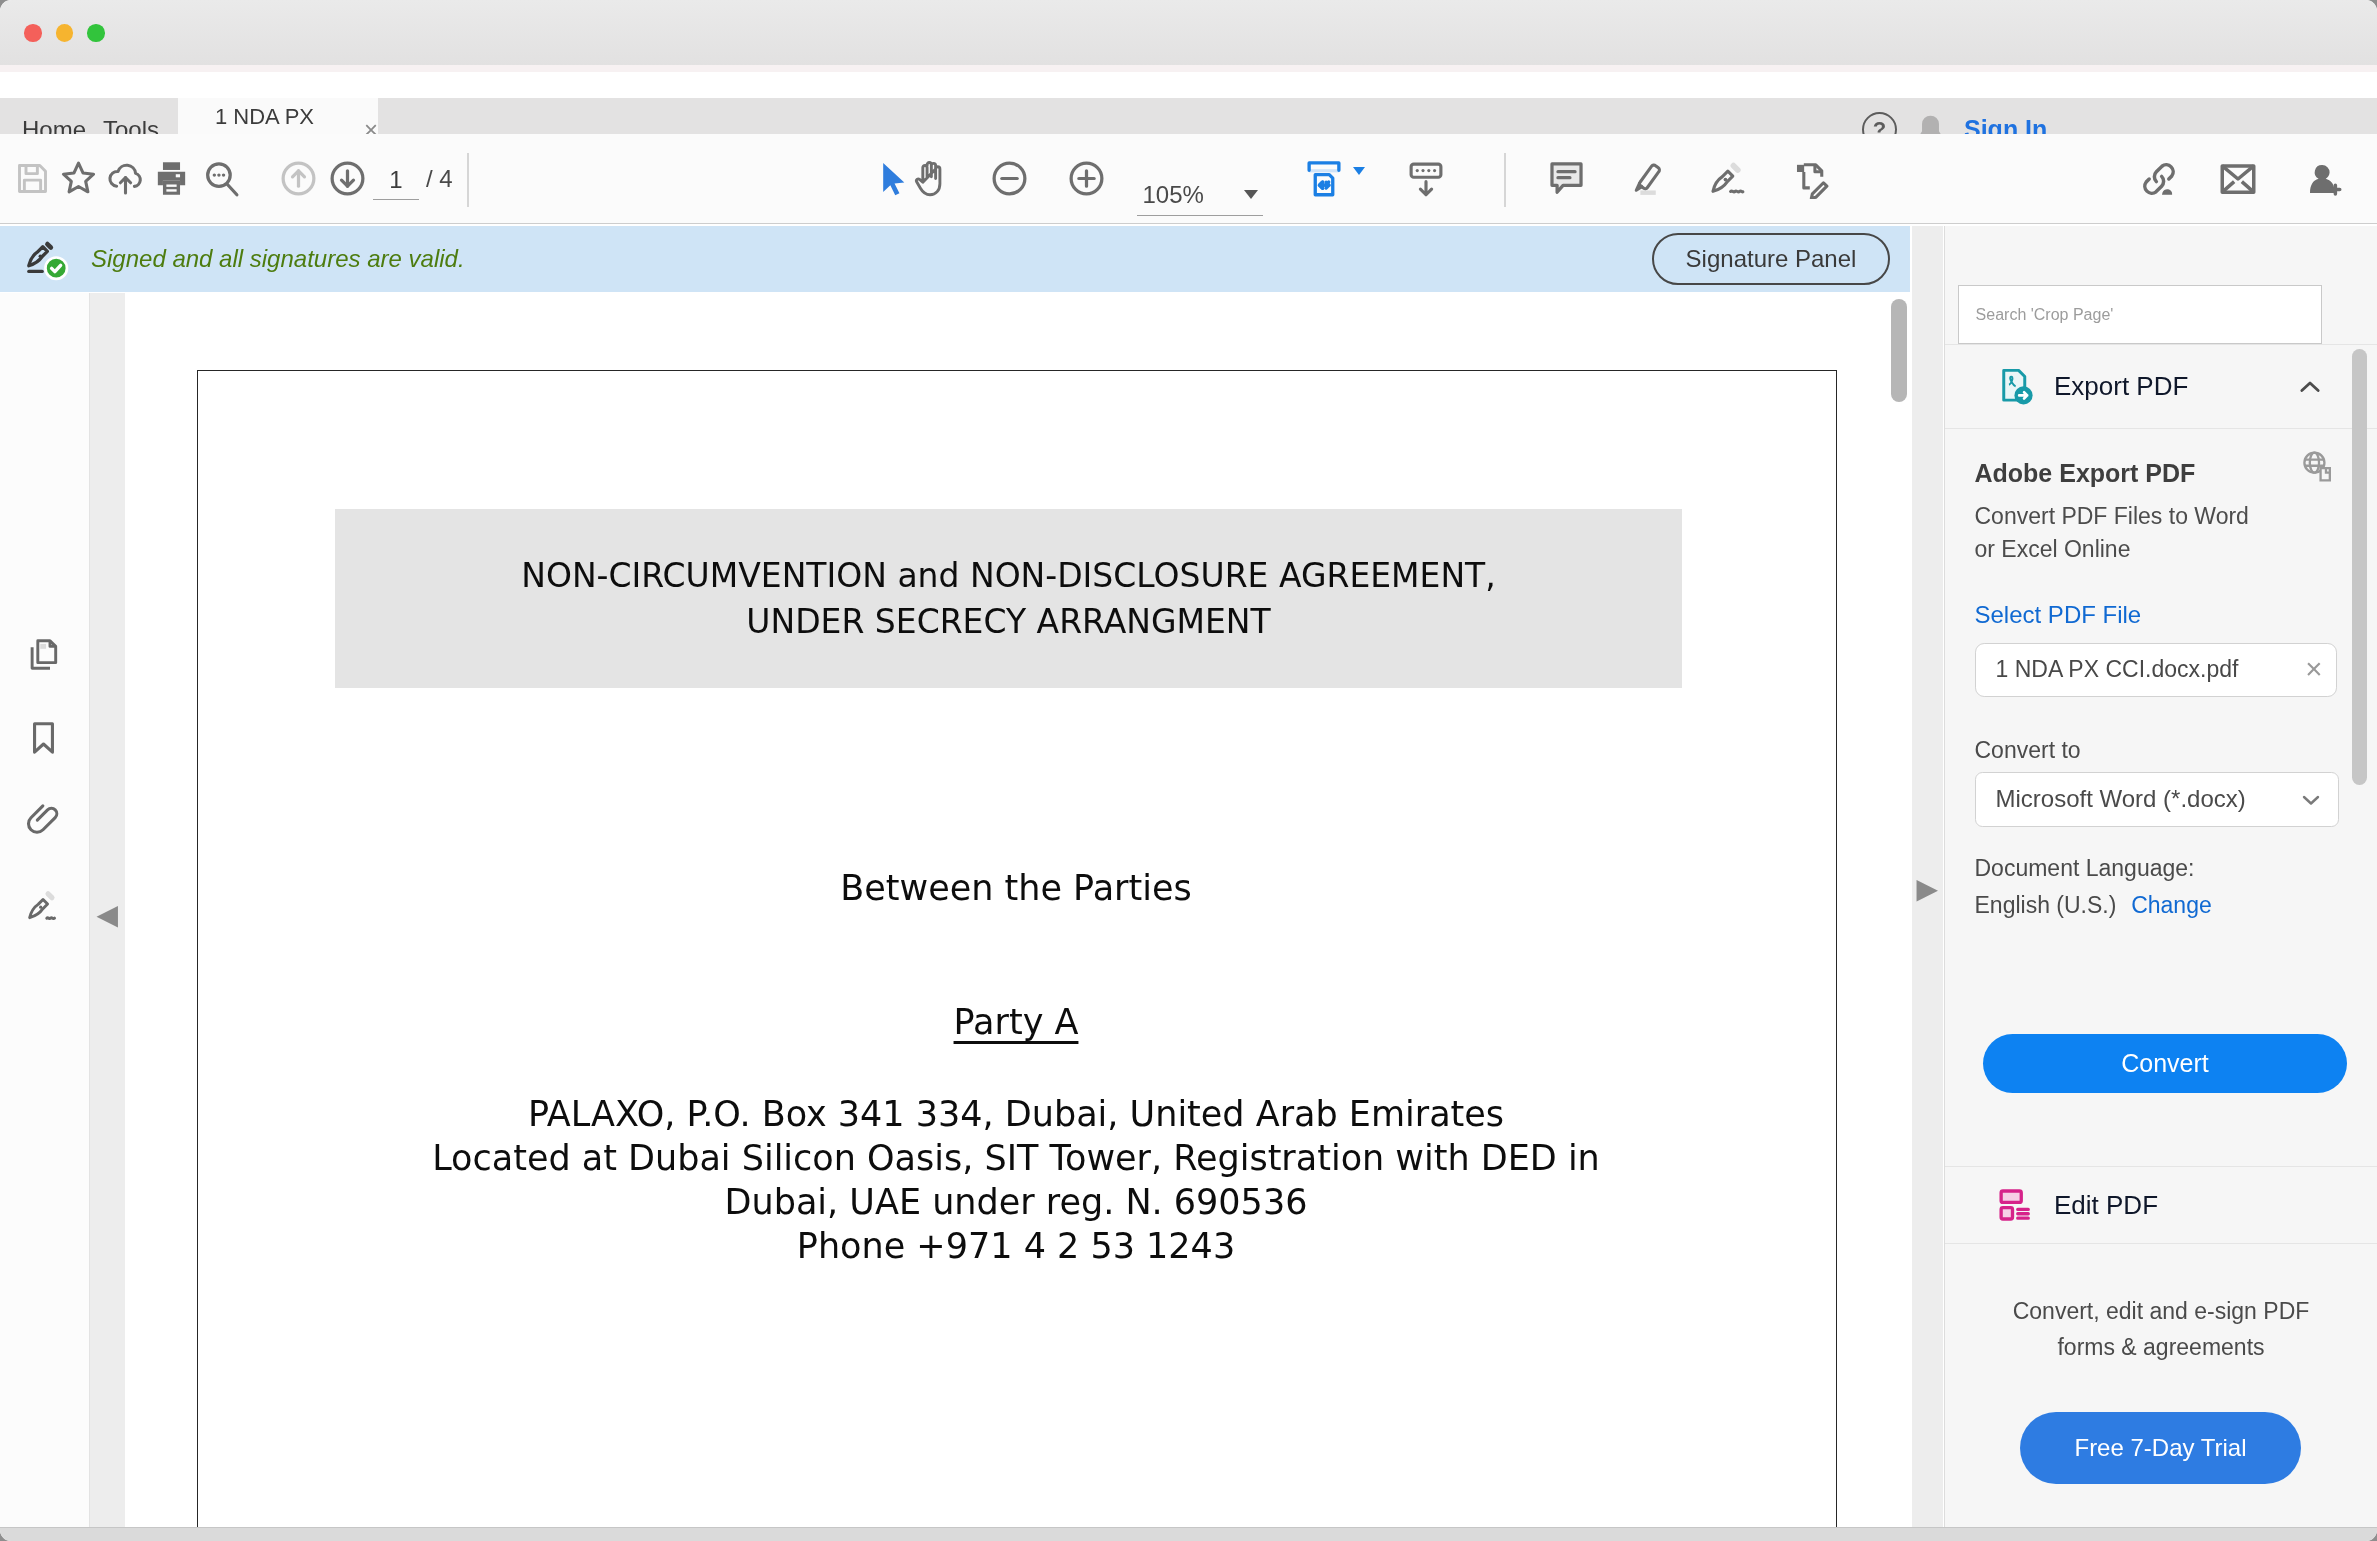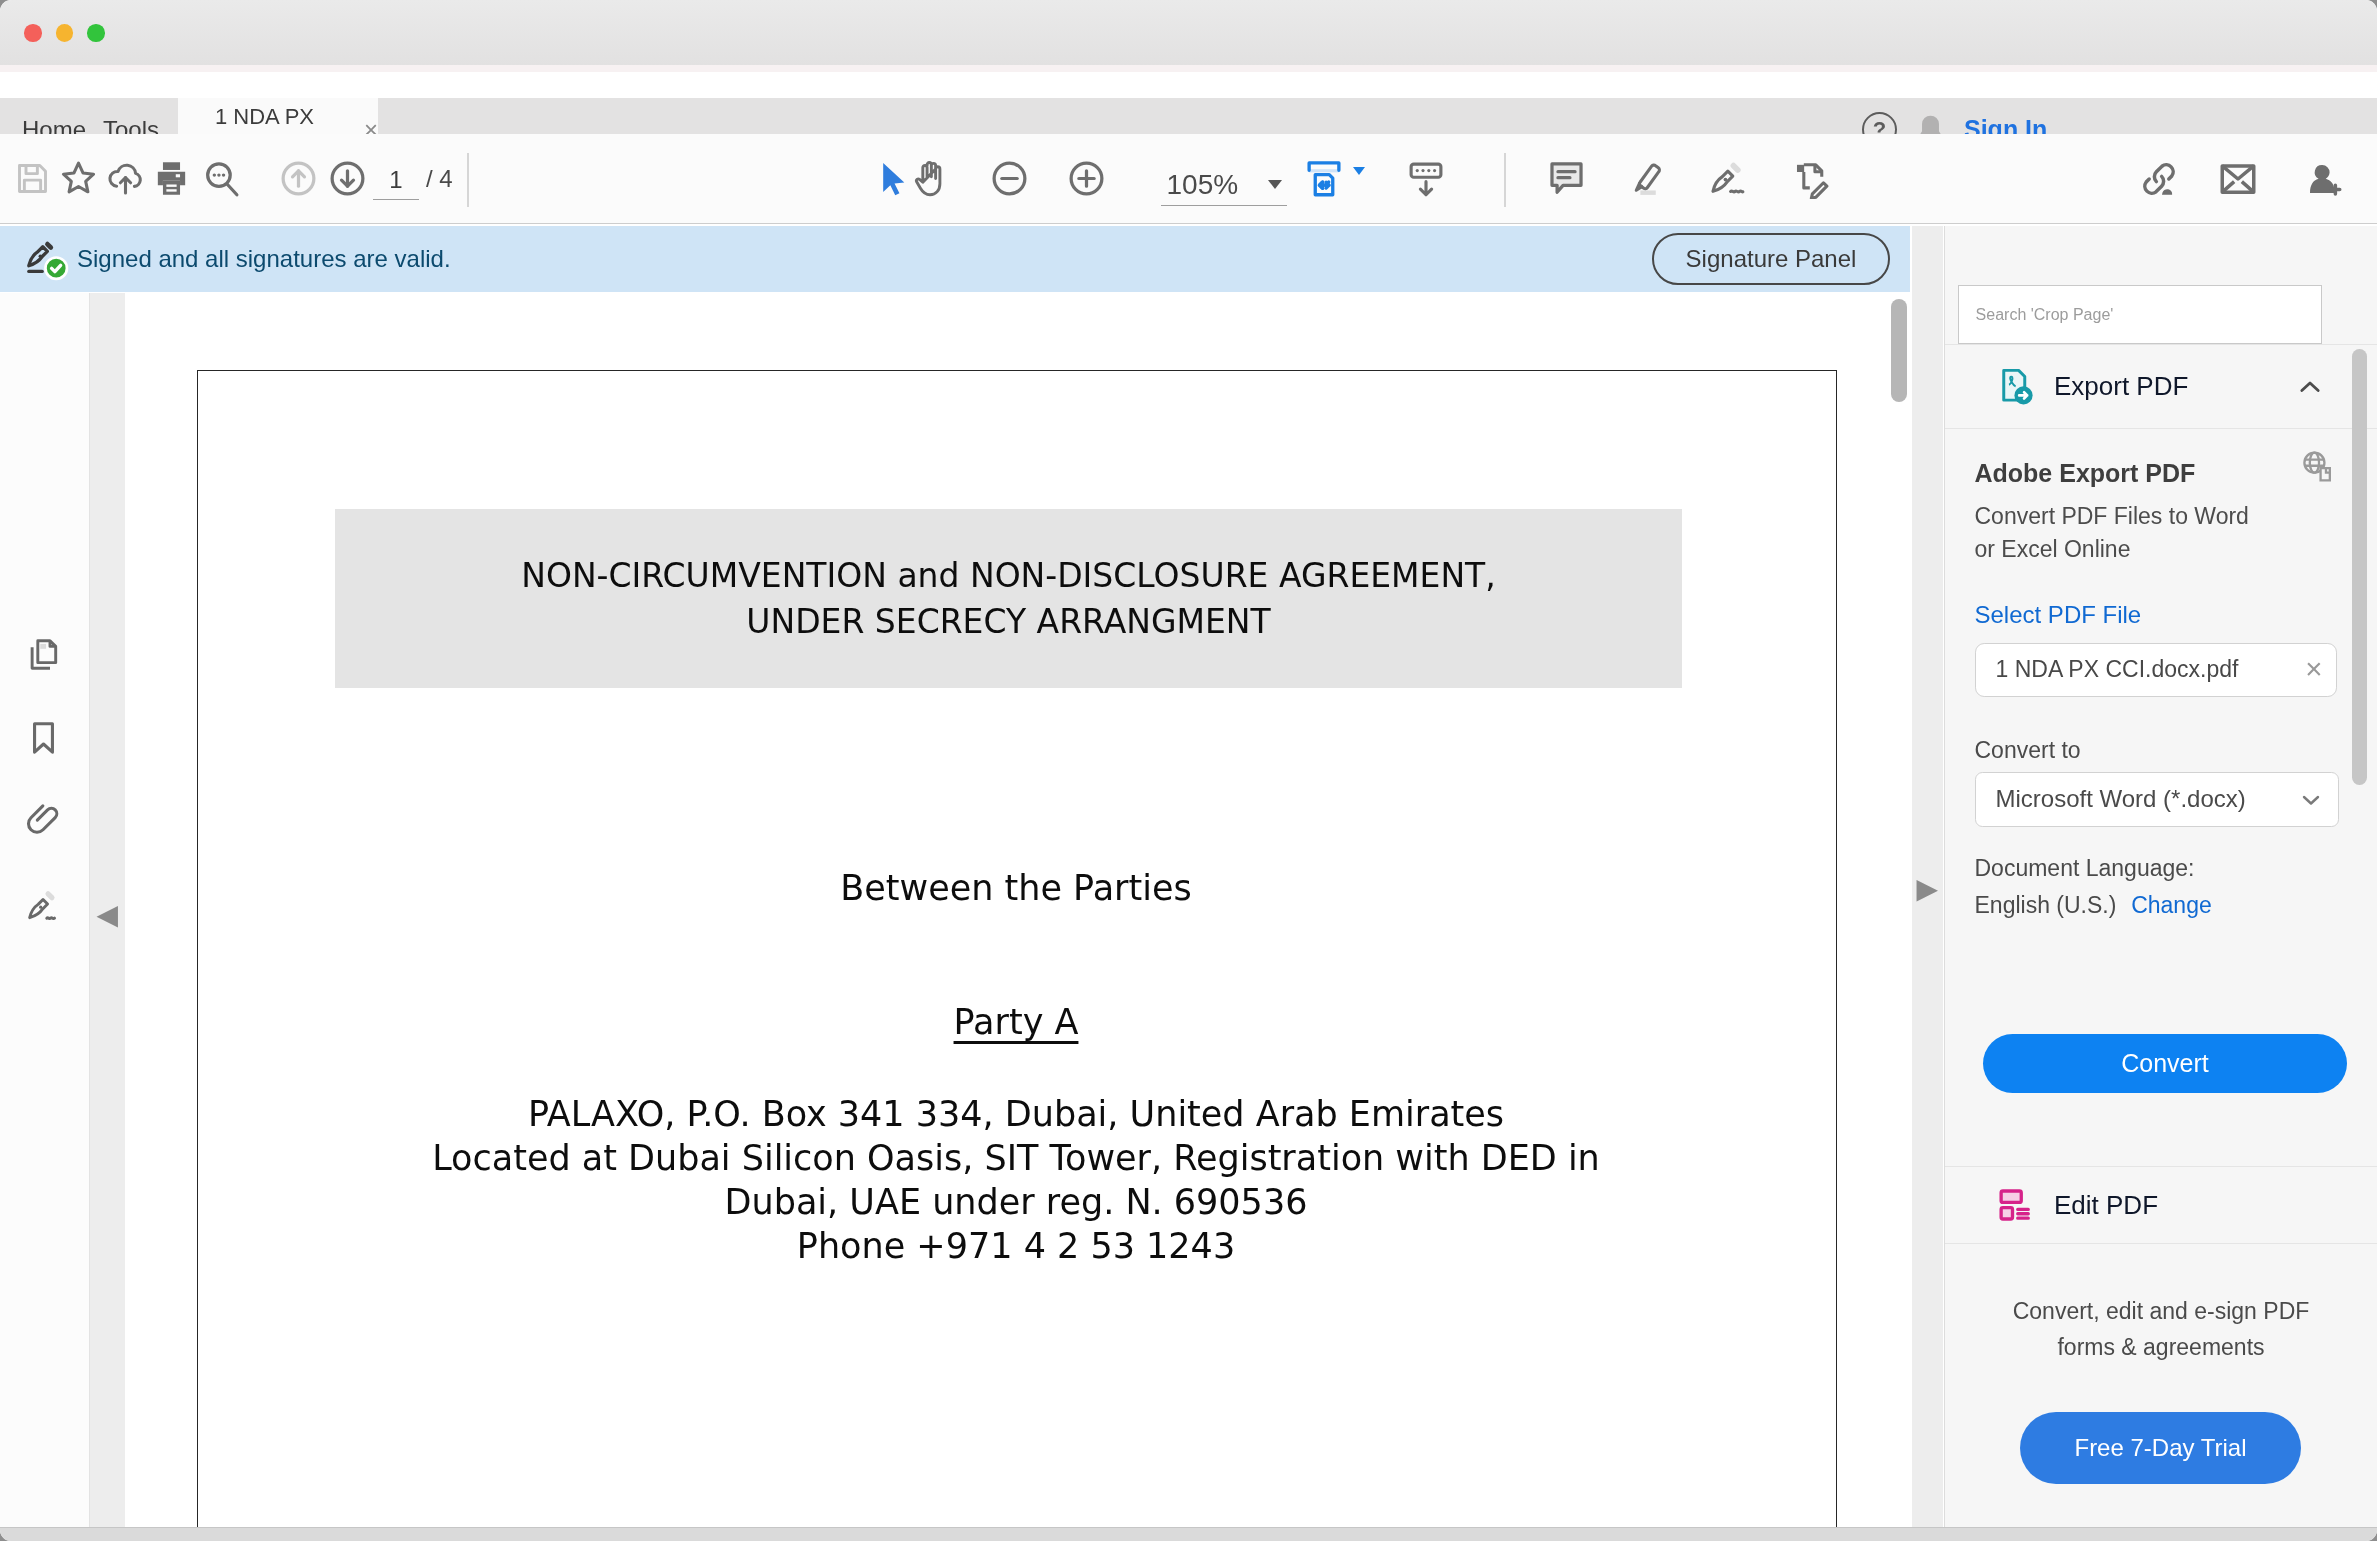--- a/index.html
+++ b/index.html
@@ -36,31 +36,31 @@
            border-bottom:1.8px solid #cdcdcd;box-sizing:border-box;}
   .tbtn{position:absolute;top:50%;transform:translateY(-50%);width:42px;height:42px;background:none;
         border:none;padding:0;display:flex;align-items:center;justify-content:center;color:#6e6e6e;cursor:default;}
   .tbtn.disabled{color:#c3c3c3;}
   .tbtn.blue{color:#1b7fe4;}
   .tdivider{position:absolute;top:18.5px;width:1.8px;height:54px;background:#d6d6d6;}
   .page-input{position:absolute;left:373px;top:26px;width:42px;height:37px;border:none;
               border-bottom:1.8px solid #9e9e9e;background:transparent;text-align:center;font-size:24px;
               color:#3c3c3c;font-family:inherit;outline:none;}
   .page-sep{position:absolute;left:426px;top:0;height:90px;line-height:90px;font-size:24px;color:#4a4a4a;}
-  .zoom-ctl{position:absolute;left:1137px;top:30px;width:126px;height:42px;background:none;border:none;
+  .zoom-ctl{position:absolute;left:1137px;top:40px;width:126px;height:42px;background:none;border:none;
             border-bottom:1.8px solid #9e9e9e;display:flex;align-items:center;justify-content:space-between;
-            padding:0 5.5px;font-family:inherit;font-size:28px;color:#4a4a4a;cursor:default;margin-left:24px;}
+            padding:0 5.5px;font-family:inherit;font-size:24px;color:#4a4a4a;cursor:default;}
   .caret{width:0;height:0;border-left:7.4px solid transparent;border-right:7.4px solid transparent;
          border-top:9.2px solid #565656;}
   .caret.small{border-left-width:6.5px;border-right-width:6.5px;border-top-width:8.3px;border-top-color:#1b7fe4;}
   .fit-caret{position:absolute;left:1353px;top:41px;background:none;border:none;padding:0;cursor:default;}
   
   .sigbar{position:absolute;left:0;top:226px;width:1910px;height:66px;background:#cfe4f6;}
   .sig-ico{position:absolute;left:24px;top:10px;color:#3a3a3a;}
-  .sig-msg{position:absolute;left:77px;top:0;height:66px;line-height:66px;font-size:24px;color:#0c4a6e;}
+  .sig-msg{position:absolute;left:91px;top:0;height:66px;line-height:66px;font-size:24px;color:#4d7c0f;font-style:italic;}
   .sig-panel-btn{position:absolute;left:1652px;top:7.4px;width:238px;height:52px;border:2.8px solid #474747;
                  border-radius:28px;background:transparent;font-family:inherit;font-size:24px;color:#3a3a3a;
                  cursor:default;box-sizing:border-box;}
   
   .sidebar{position:absolute;left:0;top:293px;width:90px;height:1235px;background:#fcfcfc;
            border-right:1.8px solid #e3e3e3;box-sizing:border-box;}
   .sbtn{position:absolute;left:22px;width:42px;height:42px;background:none;border:none;padding:0;
         color:#696969;display:flex;align-items:center;justify-content:center;cursor:default;}
   .collapse-left{position:absolute;left:90px;top:293px;width:35px;height:1235px;background:#ededed;
                  border:none;padding:0;cursor:default;}

